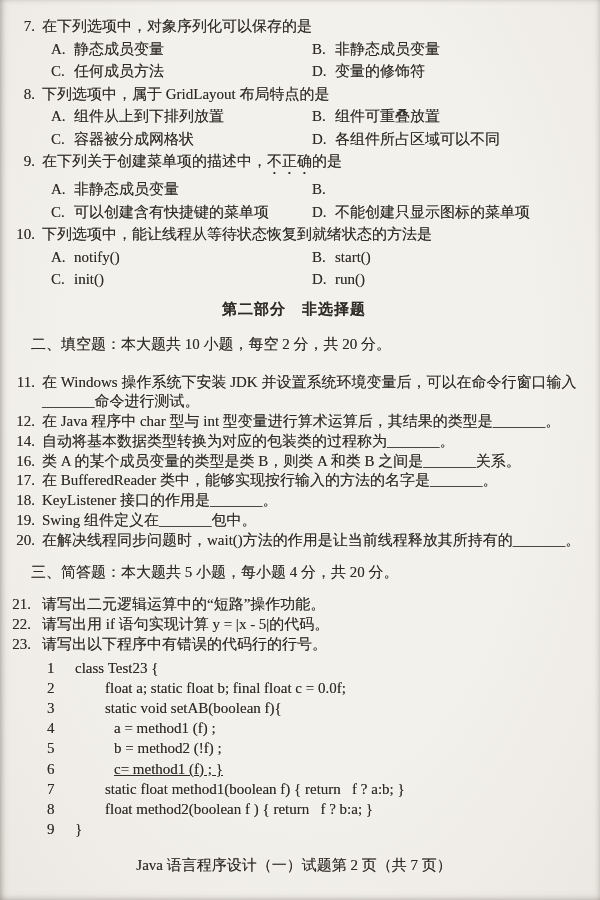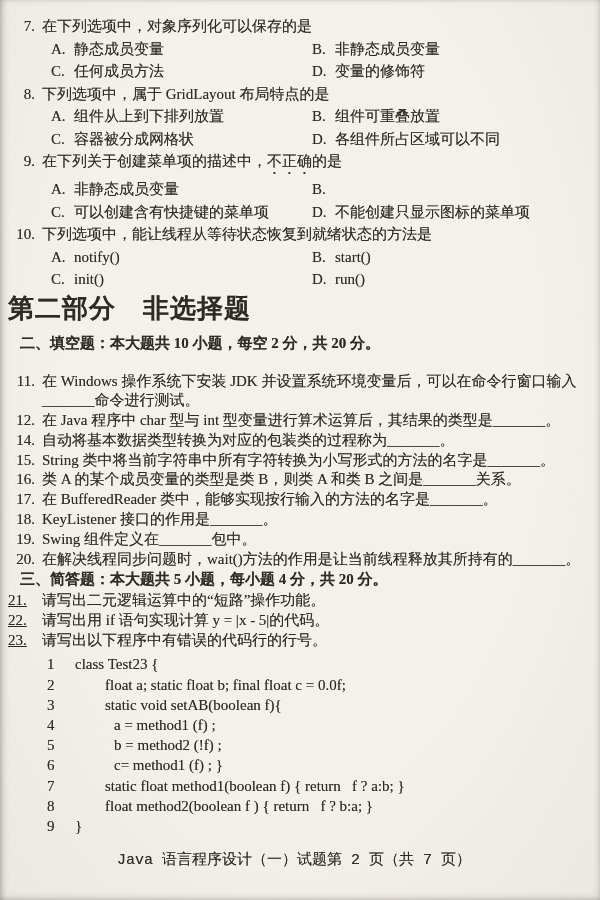--- a/index.html
+++ b/index.html
@@ -42,32 +42,32 @@
   .em {
     -webkit-text-emphasis: filled dot;
     -webkit-text-emphasis-position: under;
     text-emphasis: filled dot;
     text-emphasis-position: under right;
   }
 
   
   .part-header {
     margin: 4px 0 10px 0;
-    font-size: 26px;
+    font-size: 15px;
     font-weight: bold;
-    text-align: left;
+    text-align: center;
     line-height: 28px;
     letter-spacing: 1px;
   }
 
   
   .sec-intro {
-    margin: 0;
+    margin: 11px;
     padding-left: 12px;
-    font-weight: bold;
+    font-weight: normal;
     line-height: 21px;
     white-space: nowrap;
   }
 
   
   .fill-items { margin-top: 18px; }
   .fi { display: flex; line-height: 19.8px; }
   .fi-num {
     flex: 0 0 34px;
     text-align: right;
@@ -75,40 +75,38 @@
     box-sizing: border-box;
   }
   .fi-text { flex: 1; }
   .fi-text div { white-space: nowrap; }
 
   
   .short-items { }
   .sa { display: flex; line-height: 20px; }
   .sa-num {
     flex: 0 0 34px;
-    text-align: left;
+    text-align: center;
     padding-right: 7px;
     box-sizing: border-box;
-    text-decoration: underline;
   }
   .sa-text { flex: 1; white-space: nowrap; }
 
   
   .code { margin: 4px 0 0 39px; }
   .code-line { display: flex; line-height: 20.2px; }
   .c-no { flex: 0 0 28px; }
   .c-text { white-space: pre; }
 
   
   .page-footer {
     margin-top: 15px;
     text-align: center;
     font-size: 15px;
     line-height: 20px;
-    font-family: Liberation Mono, monospace;
   }
 </style>
 </head>
 <body>
 
 <div class="page" style="--paper: #f3f1ec; --ink: #2e2b27;">
 
   <section id="mcq-section">
       <div class="q">
         <div class="q-line">
@@ -222,26 +220,20 @@
         <div class="fi">
           <span class="fi-num">12.</span>
           <div class="fi-text">
             <div>在 Java 程序中 char 型与 int 型变量进行算术运算后，其结果的类型是_______。</div>
           </div>
         </div>
         <div class="fi">
           <span class="fi-num">14.</span>
           <div class="fi-text">
             <div>自动将基本数据类型转换为对应的包装类的过程称为_______。</div>
-          </div>
-        </div>
-        <div class="fi">
-          <span class="fi-num">15.</span>
-          <div class="fi-text">
-            <div>String 类中将当前字符串中所有字符转换为小写形式的方法的名字是_______。</div>
           </div>
         </div>
         <div class="fi">
           <span class="fi-num">16.</span>
           <div class="fi-text">
             <div>类 A 的某个成员变量的类型是类 B，则类 A 和类 B 之间是_______关系。</div>
           </div>
         </div>
         <div class="fi">
           <span class="fi-num">17.</span>
@@ -302,21 +294,21 @@
         <div class="code-line">
           <span class="c-no">4</span>
           <span class="c-text" style="padding-left: 39px;">a = method1 (f) ;</span>
         </div>
         <div class="code-line">
           <span class="c-no">5</span>
           <span class="c-text" style="padding-left: 39px;">b = method2 (!f) ;</span>
         </div>
         <div class="code-line">
           <span class="c-no">6</span>
-          <span class="c-text" style="padding-left: 39px;">c= method1 (f) ; }</span>
+          <span class="c-text" style="padding-left: 39px; text-decoration: underline;">c= method1 (f) ; }</span>
         </div>
         <div class="code-line">
           <span class="c-no">7</span>
           <span class="c-text" style="padding-left: 30px;">static float method1(boolean f) { return   f ? a:b; }</span>
         </div>
         <div class="code-line">
           <span class="c-no">8</span>
           <span class="c-text" style="padding-left: 30px; text-align: right;">float method2(boolean f ) { return   f ? b:a; }</span>
         </div>
         <div class="code-line">

